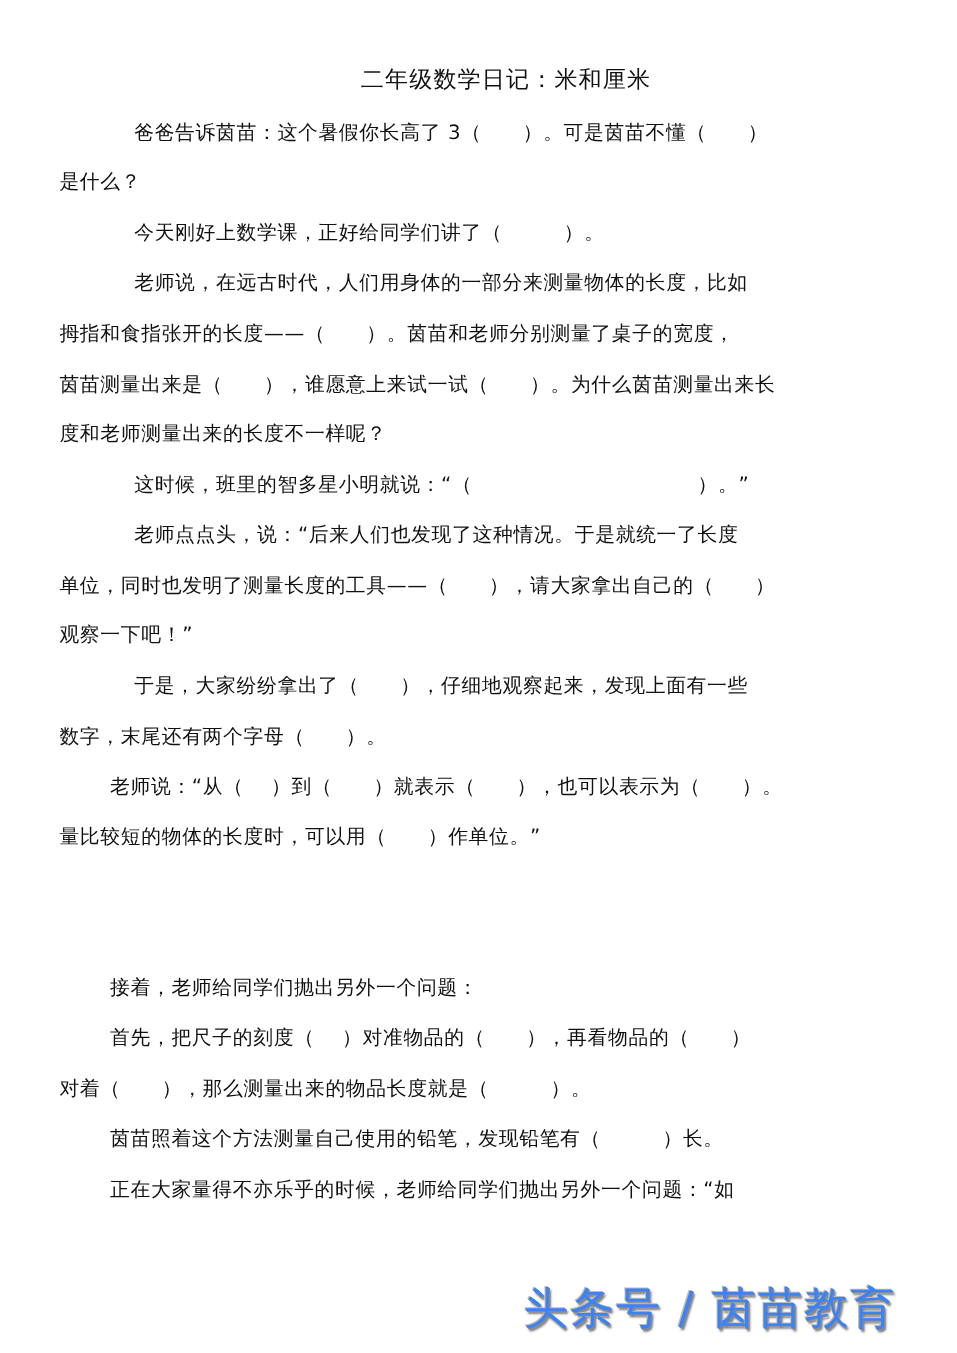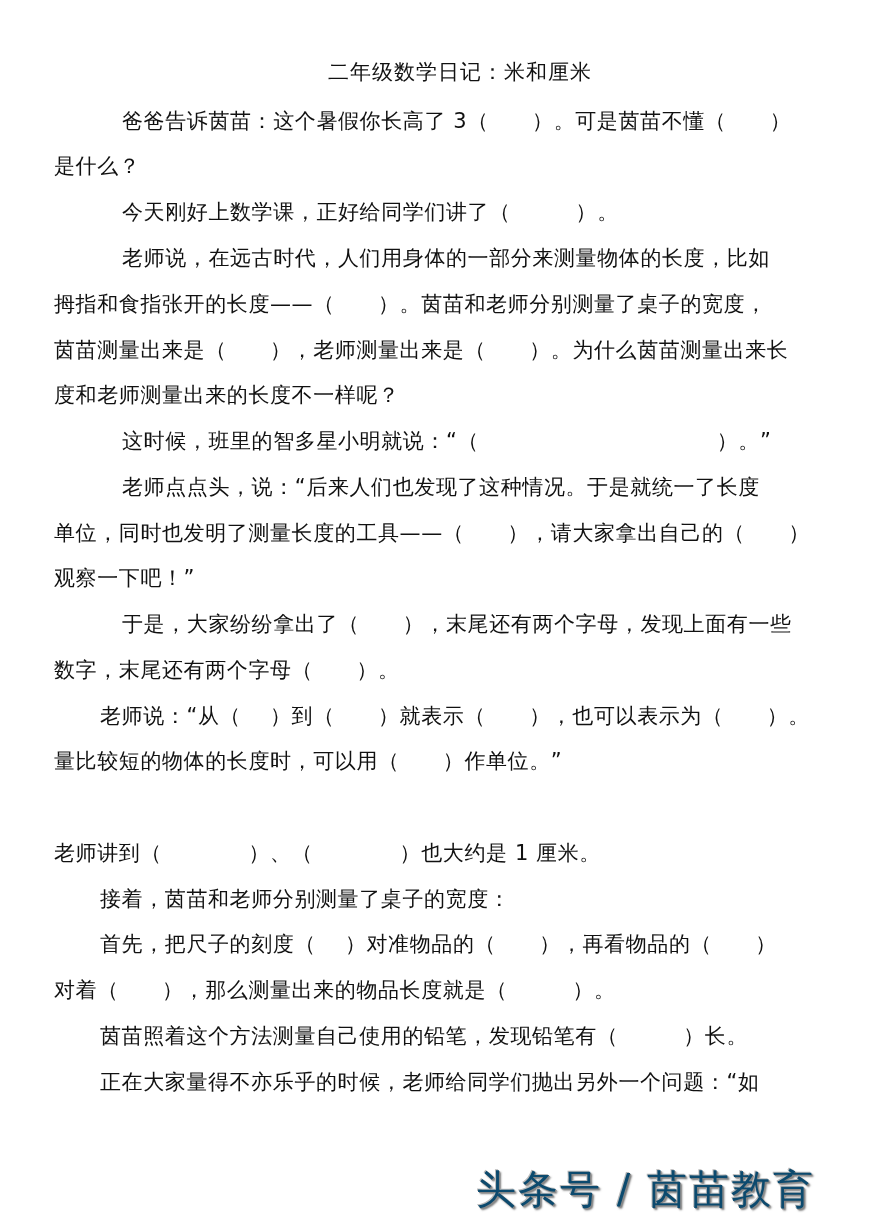--- a/index.html
+++ b/index.html
@@ -7,51 +7,50 @@
       width: 870px; height: 1230px; position: relative; overflow: hidden;
       font-family: "DejaVu Sans", "Liberation Sans", sans-serif;
       color: #111111;
     }
     .doc { position: absolute; left: 0; top: 0; width: 870px; height: 1230px; }
     .title {
       position: absolute; top: 58px; left: 0; width: 920px; text-align: center;
       font-size: 21px; letter-spacing: 1px; white-space: nowrap;
     }
     .line {
-      position: absolute; font-size: 21px; white-space: pre; line-height: 30px;
+      position: absolute; font-size: 18px; white-space: pre; line-height: 30px;
       letter-spacing: 0.6px;
     }
     .watermark {
       position: absolute; left: 476px; top: 1162px; font-size: 40px;
-      color: #0c4a6e; letter-spacing: 2px; white-space: nowrap;
+      color: #3b82f6; letter-spacing: 2px; white-space: nowrap;
       text-shadow: 1px 1px 0 #888, -1px -1px 0 #bbb, 2px 2px 2px #777;
     }
   </style>
 </head>
 <body>
 
 <div class="doc">
   <div class="title">二年级数学日记：米和厘米</div>
 
   <div class="line" style="left:122px;top:106px">爸爸告诉茵苗：这个暑假你长高了 3（　　）。可是茵苗不懂（　　）</div>
   <div class="line" style="left:54px;top:151px">是什么？</div>
   <div class="line" style="left:122px;top:197px">今天刚好上数学课，正好给同学们讲了（　　　）。</div>
   <div class="line" style="left:54px;top:289px">拇指和食指张开的长度——（　　）。茵苗和老师分别测量了桌子的宽度，</div>
   <div class="line" style="left:122px;top:243px">老师说，在远古时代，人们用身体的一部分来测量物体的长度，比如</div>
-  <div class="line" style="left:54px;top:335px">茵苗测量出来是（　　），老师测量出来是（　　）。为什么茵苗测量出来长</div>
+  <div class="line" style="left:54px;top:335px">茵苗测量出来是（　　），谁愿意上来试一试（　　）。为什么茵苗测量出来长</div>
   <div class="line" style="left:54px;top:380px">度和老师测量出来的长度不一样呢？</div>
   <div class="line" style="left:122px;top:426px">这时候，班里的智多星小明就说：“（　　　　　　　　　　　）。”</div>
   <div class="line" style="left:122px;top:472px">老师点点头，说：“后来人们也发现了这种情况。于是就统一了长度</div>
   <div class="line" style="left:54px;top:518px">单位，同时也发明了测量长度的工具——（　　），请大家拿出自己的（　　）</div>
   <div class="line" style="left:54px;top:563px">观察一下吧！”</div>
-  <div class="line" style="left:122px;top:609px">于是，大家纷纷拿出了（　　），末尾还有两个字母，发现上面有一些</div>
+  <div class="line" style="left:122px;top:609px">于是，大家纷纷拿出了（　　），仔细地观察起来，发现上面有一些</div>
   <div class="line" style="left:54px;top:655px">数字，末尾还有两个字母（　　）。</div>
   <div class="line" style="left:100px;top:701px">老师说：“从（　 ）到（　　）就表示（　　），也可以表示为（　　）。</div>
   <div class="line" style="left:54px;top:746px">量比较短的物体的长度时，可以用（　　）作单位。”</div>
-  <div class="line" style="left:54px;top:838px">老师讲到（　　　　）、（　　　　）也大约是 1 厘米。</div>
-  <div class="line" style="left:100px;top:884px">接着，茵苗和老师分别测量了桌子的宽度：</div>
+  <div class="line" style="left:100px;top:884px">接着，老师给同学们抛出另外一个问题：</div>
   <div class="line" style="left:100px;top:929px">首先，把尺子的刻度（　 ）对准物品的（　　），再看物品的（　　）</div>
   <div class="line" style="left:54px;top:975px">对着（　　），那么测量出来的物品长度就是（　　　）。</div>
   <div class="line" style="left:100px;top:1067px">正在大家量得不亦乐乎的时候，老师给同学们抛出另外一个问题：“如</div>
   <div class="line" style="left:100px;top:1021px">茵苗照着这个方法测量自己使用的铅笔，发现铅笔有（　　　）长。</div>
 
   <div class="watermark">头条号 / 茵苗教育</div>
 </div>
 
 </body></html>

